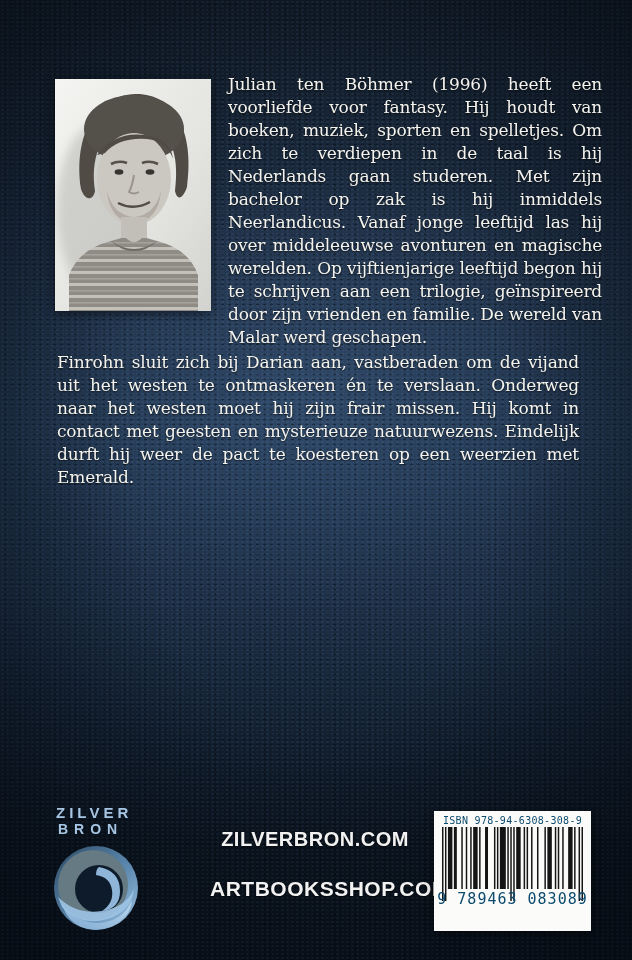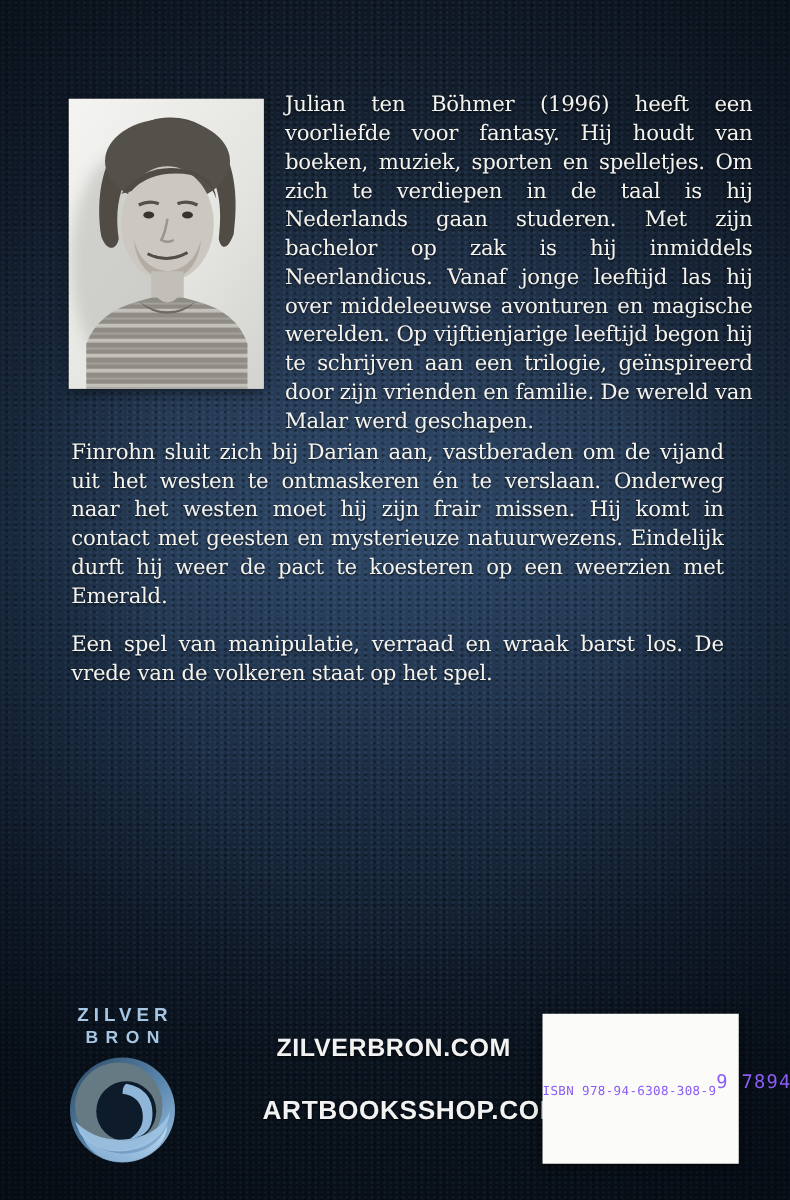--- a/index.html
+++ b/index.html
@@ -39,37 +39,37 @@
     color:#f4f3ee;font-size:17px;line-height:23px;text-align:justify;
     letter-spacing:-0.2px;text-shadow:0 1px 2px rgba(0,0,0,.65);
   }
   .blurb{
     left:57px;top:351px;width:522px;
     color:#f4f3ee;font-size:17px;line-height:23px;text-align:justify;
     letter-spacing:-0.2px;text-shadow:0 1px 2px rgba(0,0,0,.65);
   }
   .blurb p{margin:0 0 16px 0;}
 
-  .publisher{left:52px;top:804px;width:92px;text-align:center;
+  .publisher{left:52px;top:804px;width:92px;text-align:left;
     font-family:"Liberation Sans", sans-serif;}
   .publisher .pub-line1{color:#a6c6e4;font-weight:bold;font-size:15px;letter-spacing:4px;line-height:17px;text-indent:4px;}
   .publisher .pub-line2{color:#a6c6e4;font-weight:bold;font-size:14px;letter-spacing:6px;line-height:17px;text-indent:6px;}
   .publisher .swirl{margin-top:7px;}
 
   .websites{left:188px;top:828px;width:210px;text-align:center;
     font-family:"Liberation Sans", sans-serif;color:#f2f2f2;
     text-shadow:0 1px 2px rgba(0,0,0,.7);margin-left:22px;}
   .websites .site1{font-size:20px;font-weight:bold;letter-spacing:.5px;}
   .websites .site2{font-size:21px;font-weight:bold;letter-spacing:.5px;margin-top:26px;}
 
   .barcode{
     left:434px;top:811px;width:157px;height:120px;background:#fbfbf9;
     box-shadow:0 2px 8px rgba(0,0,0,.6);
-    display:flex;flex-direction:row;align-items:center;
-    font-family:"DejaVu Sans Mono", monospace;color:#8b5cf6;
+    display:flex;flex-direction:column;align-items:center;
+    font-family:"DejaVu Sans Mono", monospace;color:#0c4a6e;
   }
   .barcode .isbn-label{font-size:10px;letter-spacing:.3px;margin-top:4px;white-space:nowrap;}
   .barcode svg{display:block;margin-top:1px;}
   .barcode .bc-number{font-size:15px;letter-spacing:1px;margin-top:-13px;white-space:nowrap;}
 </style>
 </head>
 <body>
 
 <div class="cover">
 
@@ -116,21 +116,20 @@
 
       <path d="M 14,232 L 14,196 Q 24,170 56,162 L 70,158 Q 79,168 88,158 L 102,162 Q 134,170 143,196 L 143,232 Z" fill="url(#stripes)"></path>
       <path d="M 56,162 Q 79,178 102,162 Q 92,172 79,172 Q 66,172 56,162 Z" fill="#6e6b65"></path>
     </svg>
   </div>
 
   <div class="layer bio">Julian ten Böhmer (1996) heeft een voorliefde voor fantasy. Hij houdt van boeken, muziek, sporten en spelletjes. Om zich te verdiepen in de taal is hij Nederlands gaan studeren. Met zijn bachelor op zak is hij inmiddels Neerlandicus. Vanaf jonge leeftijd las hij over middeleeuwse avonturen en magische werelden. Op vijftienjarige leeftijd begon hij te schrijven aan een trilogie, geïnspireerd door zijn vrienden en familie. De wereld van Malar werd geschapen.</div>
 
   <div class="layer blurb">
     <p>Finrohn sluit zich bij Darian aan, vastberaden om de vijand uit het westen te ontmaskeren én te verslaan. Onderweg naar het westen moet hij zijn frair missen. Hij komt in contact met geesten en mysterieuze natuurwezens. Eindelijk durft hij weer de pact te koesteren op een weerzien met Emerald.</p>
-    <p>Een spel van manipulatie, verraad en wraak barst los. De vrede van de volkeren staat op het spel.</p>
   </div>
 
   <div class="layer publisher">
     <div class="pub-line1">ZILVER</div>
     <div class="pub-line2">BRON</div>
     <svg class="swirl" width="88" height="88" viewBox="0 0 88 88">
       <defs>
         <linearGradient id="swb" x1="0" y1="0" x2="1" y2="1">
           <stop offset="0" stop-color="#2c4a66"></stop>
           <stop offset="0.55" stop-color="#5b87ad"></stop>

